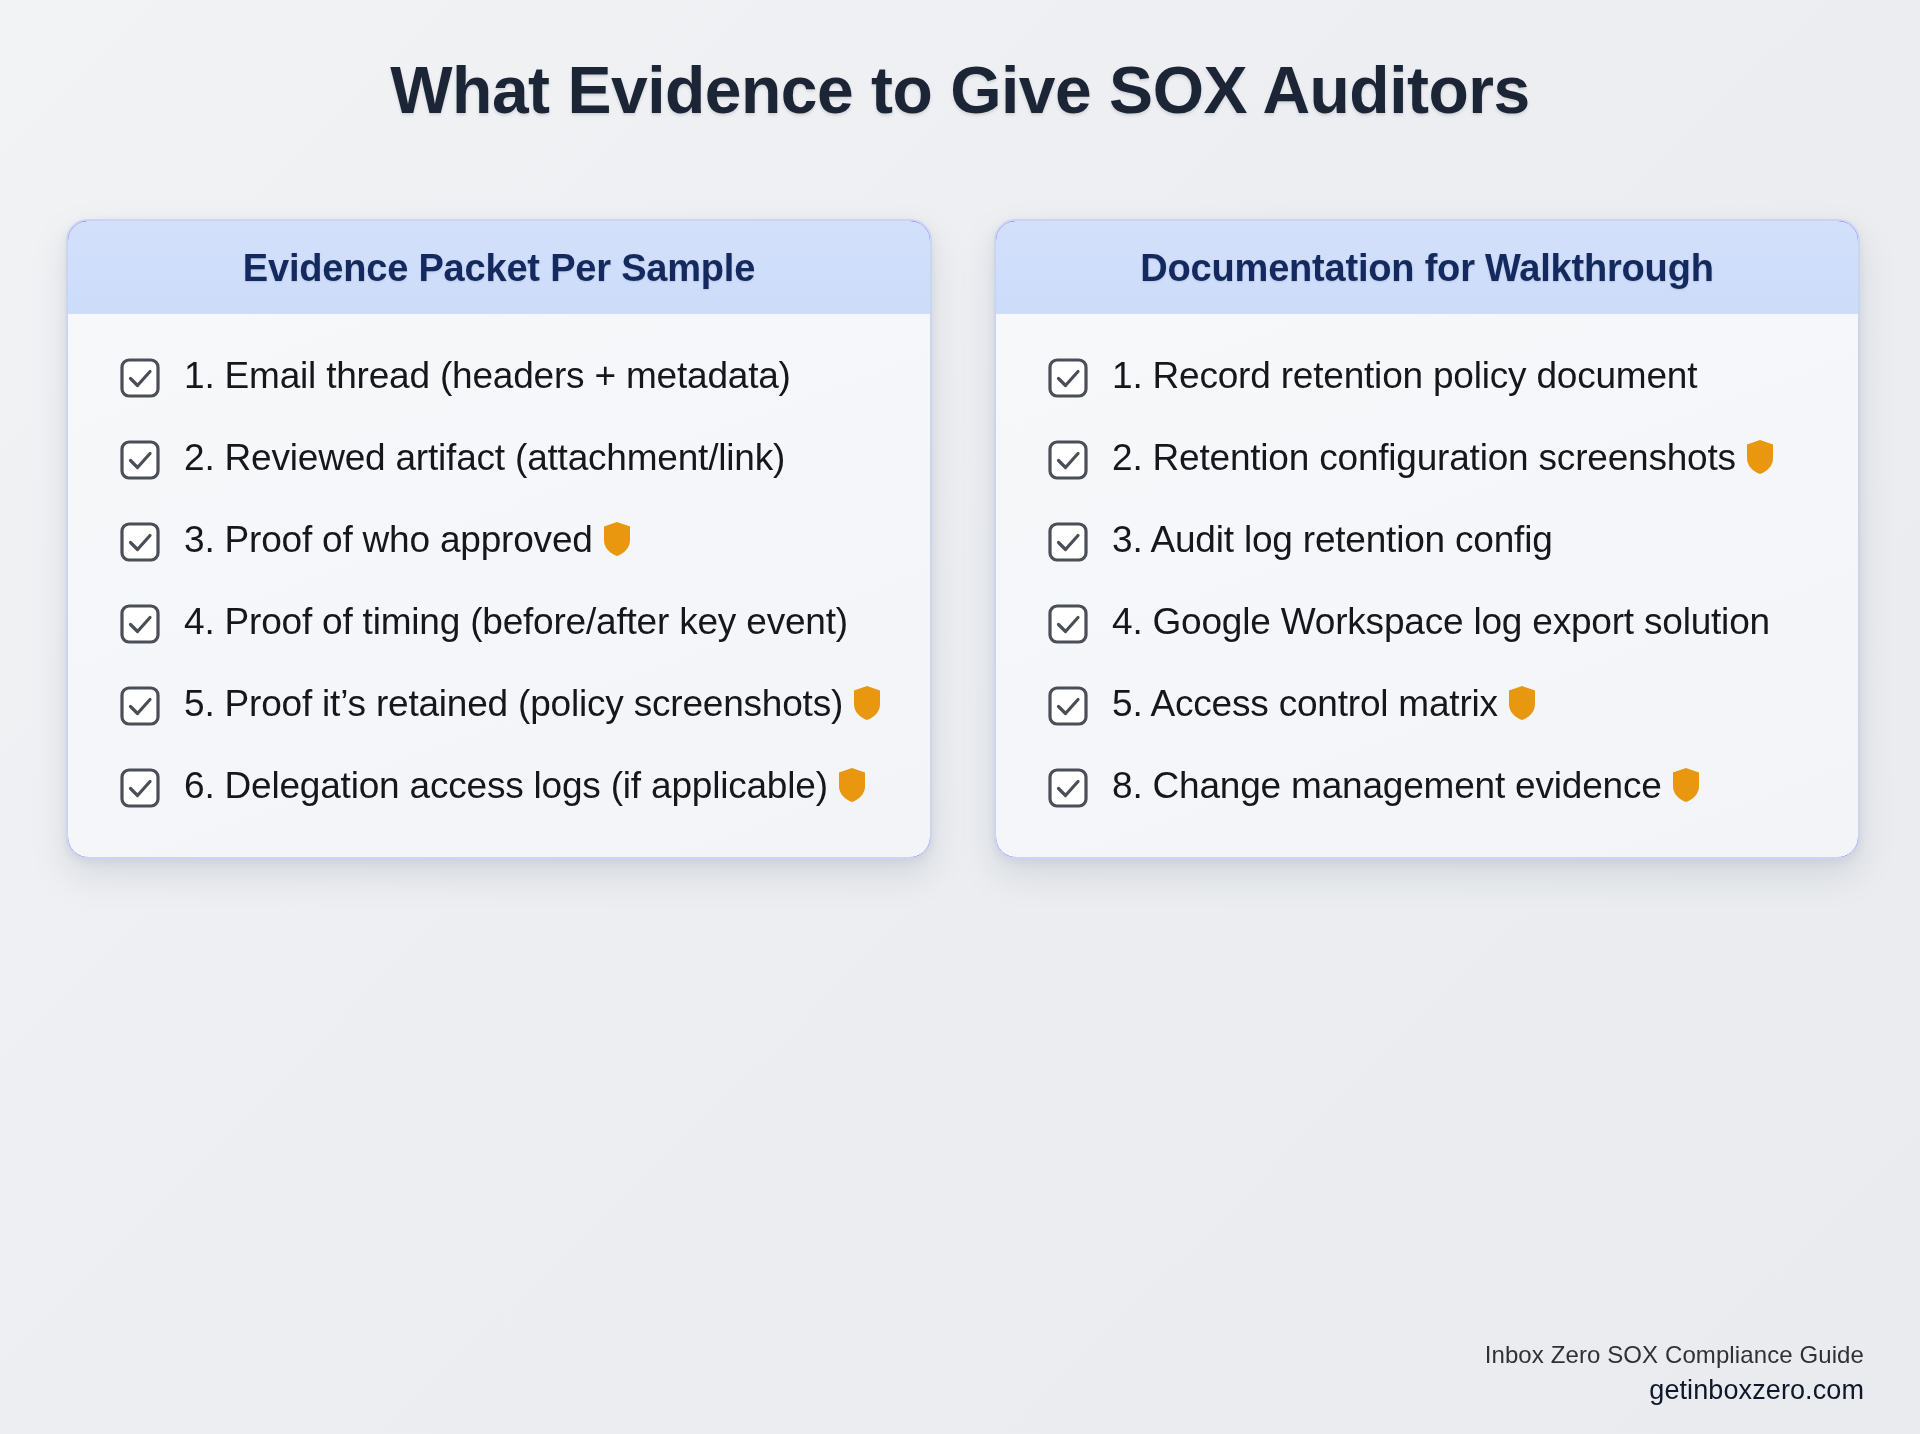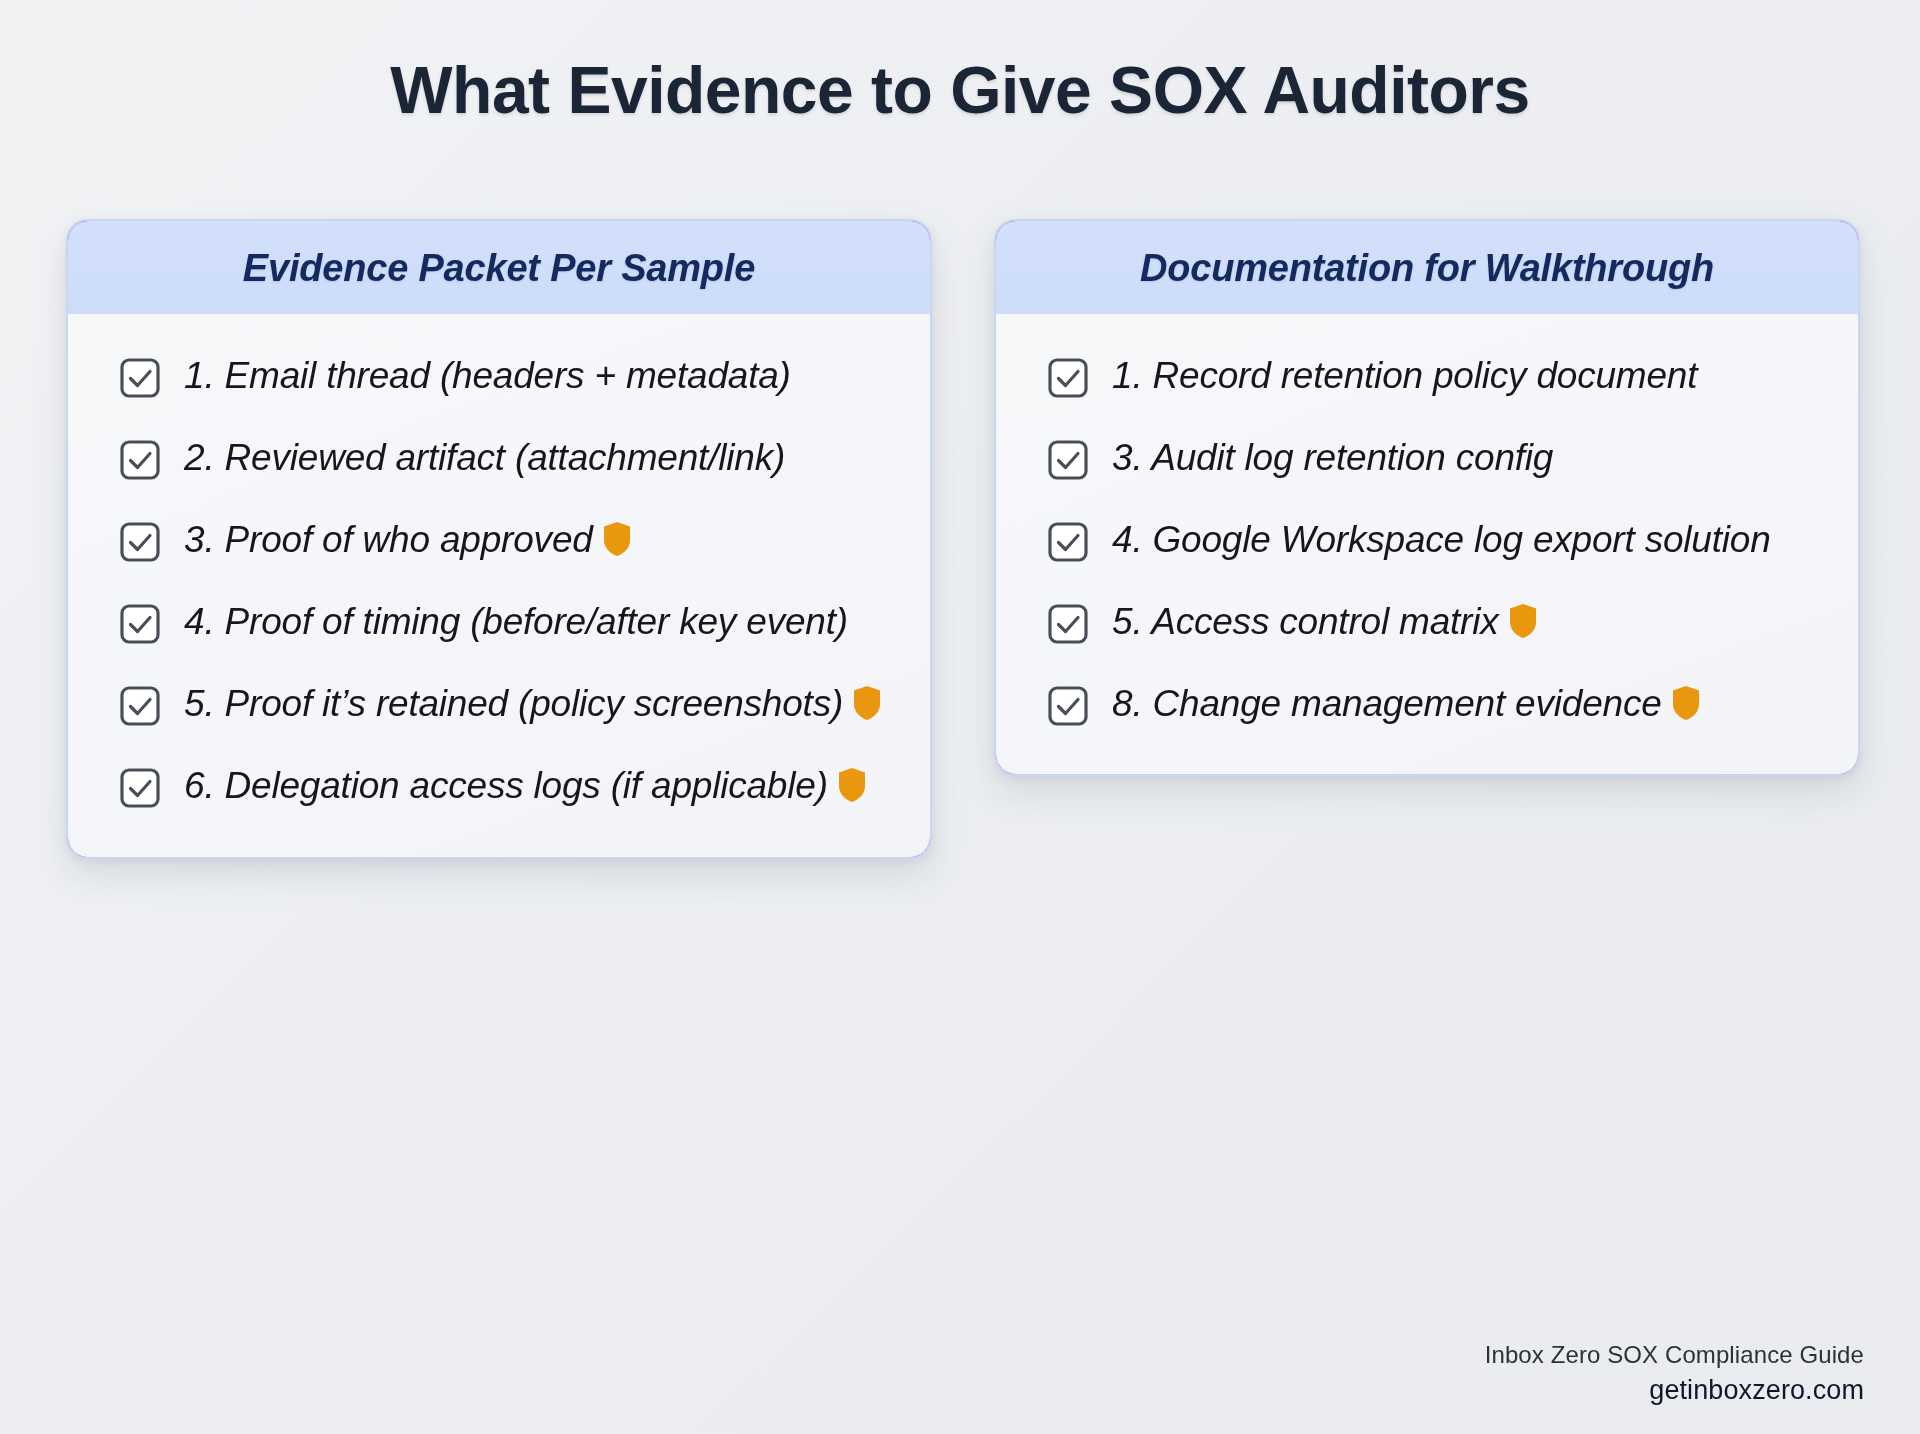--- a/index.html
+++ b/index.html
@@ -48,21 +48,20 @@
   }
 
   .card {
     width: 866px;
     border: 2px solid #c8d6f1;
     border-radius: 22px;
     background: #6d28d9;
     box-shadow: 0 16px 34px rgba(120,130,150,0.20), 0 3px 8px rgba(120,130,150,0.12);
     overflow: hidden;
     box-sizing: border-box;
-    font-style: italic;
   }
 
   .card-header {
     background: linear-gradient(180deg, #d3e0fb 0%, #ccdcf9 100%);
     padding: 26px 0 24px 0;
     text-align: center;
   }
   .card-header .card-title {
     font-size: 38px;
     font-weight: bold;
@@ -219,20 +218,31 @@
         <div class="item">
           <span class="checkbox">
             <svg width="40" height="40" viewBox="0 0 40 40">
               <rect x="2" y="2" width="36" height="36" rx="7" ry="7" fill="#ffffff" stroke="#4a4f57" stroke-width="3.2"></rect>
               <path d="M10.5 20.5 L17.5 27.5 L30 13.5" fill="none" stroke="#4a4f57" stroke-width="3.2" stroke-linecap="round" stroke-linejoin="round"></path>
             </svg>
           </span>
           <span class="item-text">1. Record retention policy document</span>
         </div>
 
+        <div class="item">
+          <span class="checkbox">
+            <svg width="40" height="40" viewBox="0 0 40 40">
+              <rect x="2" y="2" width="36" height="36" rx="7" ry="7" fill="#ffffff" stroke="#4a4f57" stroke-width="3.2"></rect>
+              <path d="M10.5 20.5 L17.5 27.5 L30 13.5" fill="none" stroke="#4a4f57" stroke-width="3.2" stroke-linecap="round" stroke-linejoin="round"></path>
+            </svg>
+          </span>
+          <span class="item-text"><span>2. Retention configuration screenshots</span><span class="shield"><svg width="28" height="36" viewBox="0 0 28 36">
+                  <path d="M14 1 L27 5.5 V19 C27 27 21 32.5 14 35 C7 32.5 1 27 1 19 V5.5 Z" fill="#e8970f"></path>
+                </svg></span></span>
+        </div>
 
         <div class="item">
           <span class="checkbox">
             <svg width="40" height="40" viewBox="0 0 40 40">
               <rect x="2" y="2" width="36" height="36" rx="7" ry="7" fill="#ffffff" stroke="#4a4f57" stroke-width="3.2"></rect>
               <path d="M10.5 20.5 L17.5 27.5 L30 13.5" fill="none" stroke="#4a4f57" stroke-width="3.2" stroke-linecap="round" stroke-linejoin="round"></path>
             </svg>
           </span>
           <span class="item-text">3. Audit log retention config</span>
         </div>

